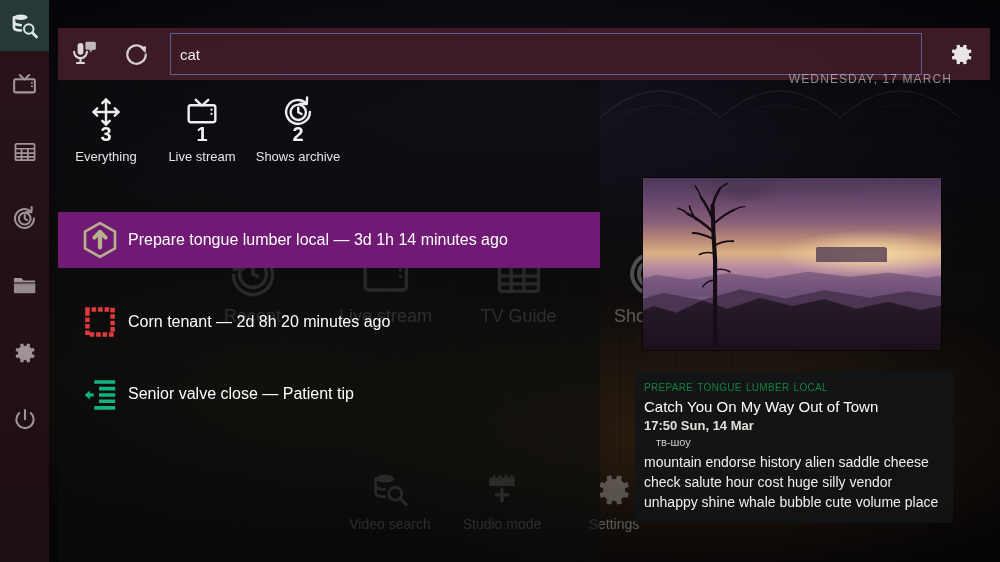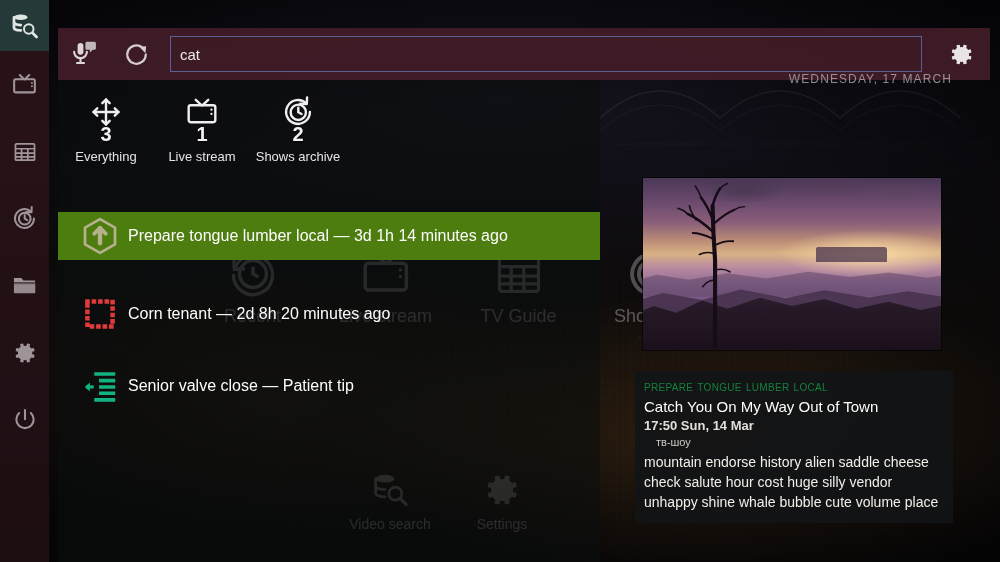--- a/index.html
+++ b/index.html
@@ -90,21 +90,21 @@
     background:rgba(74,33,45,.80);
     display:flex;align-items:center;
     z-index:30;
   }
   .tb-icon{
     width:52px;height:52px;display:flex;align-items:center;justify-content:center;
     opacity:.9;
   }
   .tb-search-wrap{flex:1;height:36px;margin-left:8px;margin-right:10px;display:flex;align-items:center;}
   .tb-search{
-    width:100%;height:36px;
+    width:100%;height:42px;
     background:rgba(60,26,36,.45);
     border:1px solid #5c5f93;
     color:#efe9ea;font-size:15px;
     padding:0 9px;
     font-family:"Liberation Sans", sans-serif;
     outline:none;
   }
   .tb-gear{width:58px;height:52px;display:flex;align-items:center;justify-content:center;}
 
   
@@ -149,21 +149,21 @@
   .tab-count{
     position:absolute;bottom:-3px;left:50%;transform:translateX(-50%);
     font-size:20px;font-weight:bold;color:#f2f0f2;line-height:1;
     text-shadow:0 1px 2px rgba(0,0,0,.9);
   }
   .tab-lab{margin-top:8px;font-size:13px;color:#e6e3e6;white-space:nowrap;}
 
   
   .results{position:absolute;left:58px;top:212px;width:542px;z-index:27;}
   .res-row{display:flex;align-items:center;height:48px;padding-left:14px;}
-  .res-row.selected{background:#4d7c0f;height:48px;}
+  .res-row.selected{background:#701a75;height:56px;}
   .res-ico{width:56px;height:48px;display:flex;align-items:center;justify-content:center;flex:0 0 56px;}
   .res-lab{font-size:16px;color:#fdfdfd;white-space:nowrap;}
   .res-gap{height:30px;}
   .res-gap2{height:24px;}
 
   
   .thumb{
     position:absolute;left:643px;top:178px;width:298px;height:172px;
     z-index:22;overflow:hidden;background:#120a14;
     box-shadow:0 0 0 1px rgba(0,0,0,.6);
@@ -303,20 +303,30 @@
       <div class="bm-ico">
         <svg width="40" height="40" viewBox="0 0 24 24" fill="none" stroke="#e9e7e9" stroke-width="1.6">
           <ellipse cx="9" cy="5.2" rx="5.6" ry="2.3" fill="#e9e7e9" stroke="none"></ellipse>
           <path d="M3.4 5.2v4.2c0 1.3 2.5 2.3 5.6 2.3" stroke-linecap="round"></path>
           <path d="M3.4 9.6v4.2c0 1.3 2.5 2.3 5.6 2.3" stroke-linecap="round"></path>
           <circle cx="15.2" cy="14.2" r="3.9"></circle>
             <path d="M18.2 17.2 L21.6 20.6" stroke-linecap="round" stroke-width="2"></path>
         </svg>
       </div>
       <div class="bm-lab no-sel">Video search</div>
+    </div>
+    <div class="bgmenu-item">
+      <div class="bm-ico">
+        <svg width="40" height="40" viewBox="0 0 24 24" fill="none" stroke="#e9e7e9" stroke-width="1.6">
+          <rect x="4.4" y="4.6" width="15.2" height="5" fill="#e9e7e9" stroke="none"></rect>
+          <path d="M7.2 3.2v1.6M10.8 3.2v1.6M14.4 3.2v1.6M18 3.2v1.6" stroke-width="1.8"></path>
+          <path d="M12 11.4v7M8.6 14.9h6.8" stroke-width="2" stroke-linecap="round"></path>
+        </svg>
+      </div>
+      <div class="bm-lab no-sel">Studio mode</div>
     </div>
     <div class="bgmenu-item">
       <div class="bm-ico">
         <svg width="40" height="40" viewBox="0 0 24 24" fill="#e9e7e9">
           <path d="M12 8.4a3.6 3.6 0 1 0 0 7.2 3.6 3.6 0 0 0 0-7.2zm0 5.5a1.9 1.9 0 1 1 0-3.8 1.9 1.9 0 0 1 0 3.8z"></path>
           <path d="M20.4 13.6l-1.8-.4a6.9 6.9 0 0 0 0-2.4l1.8-.4a.5.5 0 0 0 .4-.6l-.5-2a.5.5 0 0 0-.6-.4l-1.8.5a6.9 6.9 0 0 0-1.7-1.7l.5-1.8a.5.5 0 0 0-.4-.6l-2-.5a.5.5 0 0 0-.6.4l-.4 1.8a6.9 6.9 0 0 0-2.4 0l-.4-1.8a.5.5 0 0 0-.6-.4l-2 .5a.5.5 0 0 0-.4.6l.5 1.8A6.9 6.9 0 0 0 6.3 7.9l-1.8-.5a.5.5 0 0 0-.6.4l-.5 2a.5.5 0 0 0 .4.6l1.8.4a6.9 6.9 0 0 0 0 2.4l-1.8.4a.5.5 0 0 0-.4.6l.5 2a.5.5 0 0 0 .6.4l1.8-.5a6.9 6.9 0 0 0 1.7 1.7l-.5 1.8a.5.5 0 0 0 .4.6l2 .5a.5.5 0 0 0 .6-.4l.4-1.8a6.9 6.9 0 0 0 2.4 0l.4 1.8a.5.5 0 0 0 .6.4l2-.5a.5.5 0 0 0 .4-.6l-.5-1.8a6.9 6.9 0 0 0 1.7-1.7l1.8.5a.5.5 0 0 0 .6-.4l.5-2a.5.5 0 0 0-.4-.6z"></path>
         </svg>
       </div>
       <div class="bm-lab no-sel">Settings</div>
     </div>

